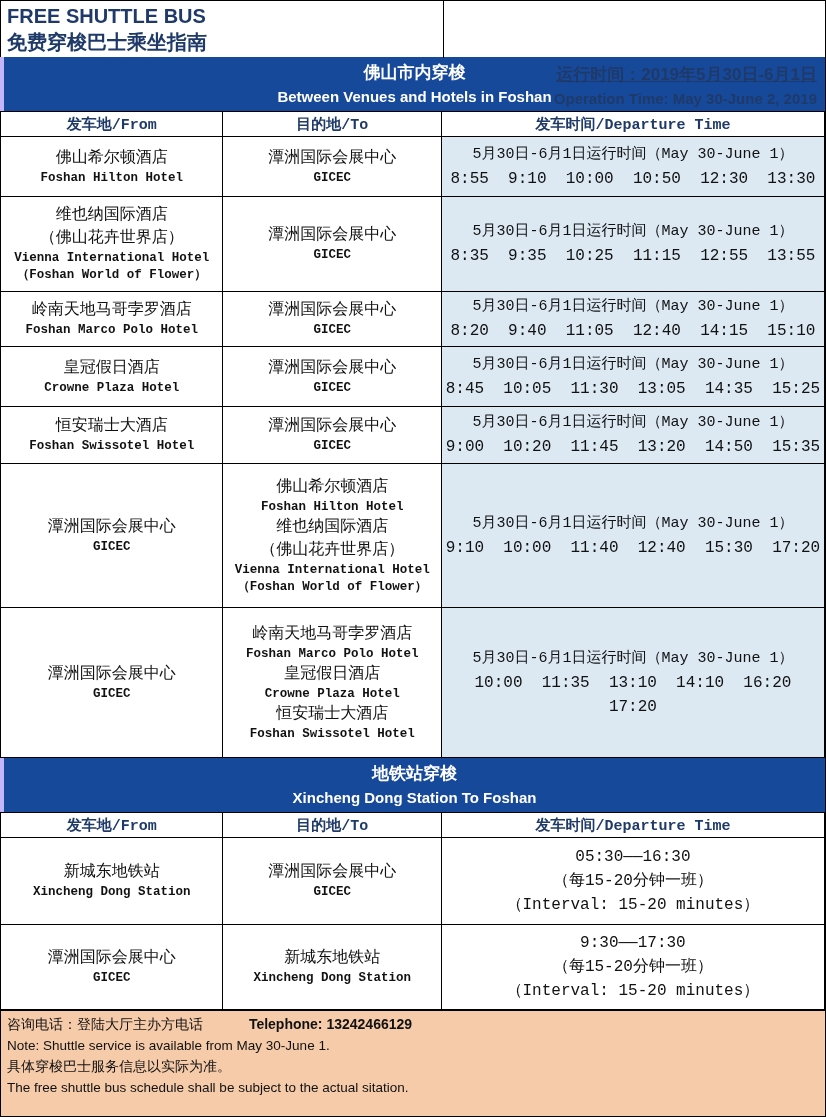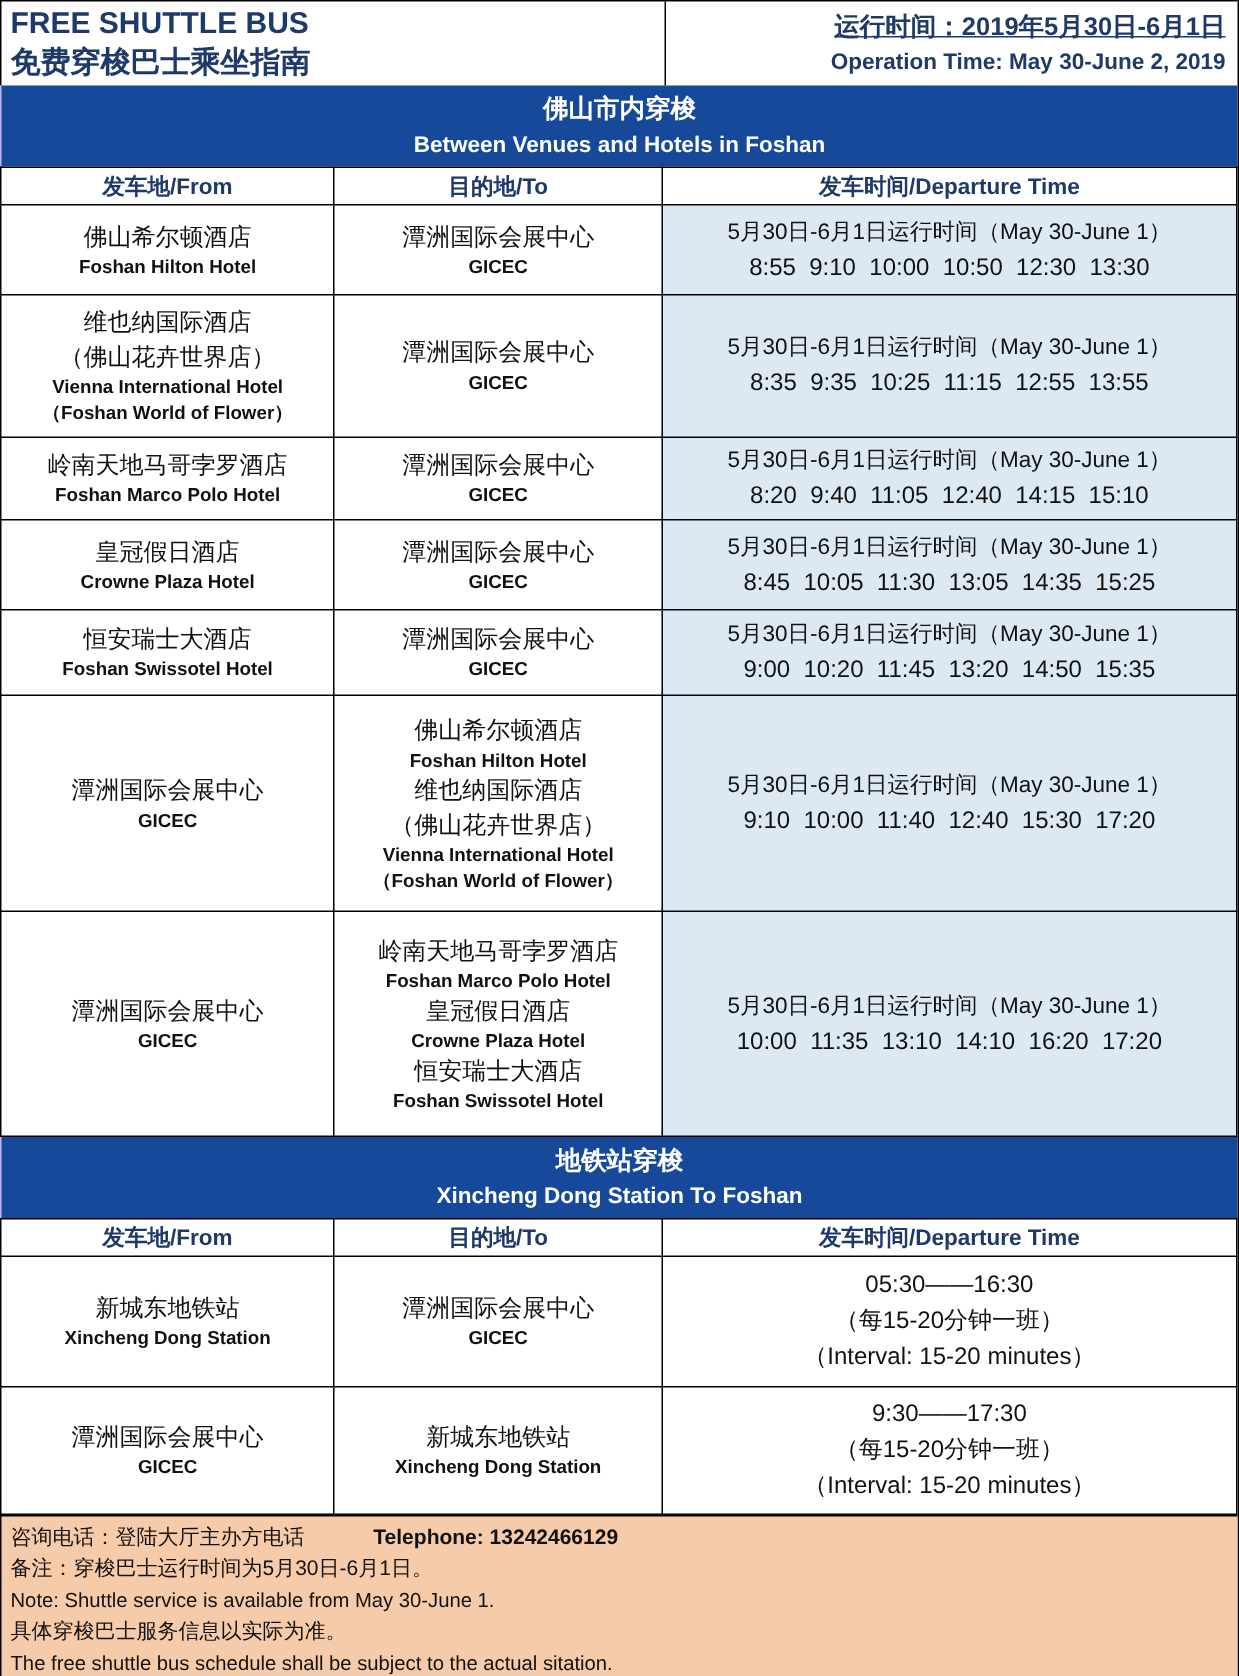--- a/index.html
+++ b/index.html
@@ -20,20 +20,21 @@
     min-height:1117px;
     border-right:1px solid #000;
     background:#fff;
   }
   
   .top-header{
     display:flex;
     border-left:1px solid #000;
     border-top:1px solid #000;
     height:57px;
+    flex-direction:column;
   }
   .top-left{
     width:443px;
     border-right:1px solid #000;
     padding:2px 6px;
   }
   .title-en{
     font-size:20px;font-weight:bold;color:var(--navy);line-height:26px;
   }
   .title-zh{
@@ -44,30 +45,31 @@
     text-align:right;
     padding:4px 8px 2px 2px;
   }
   .op-zh{font-size:17px;font-weight:bold;color:var(--navy);line-height:26px;text-decoration:underline;}
   .op-en{font-size:15px;font-weight:bold;color:var(--navy);line-height:22px;}
   
   .banner{
     background:var(--banner-blue);
     color:#ffffff;
     text-align:center;
-    border-left:1px solid #c4b5fd;
+    border-left:4px solid #c4b5fd;
     padding:3px 0 4px 0;
   }
   .banner .b-zh{font-size:17px;font-weight:bold;line-height:26px;}
   .banner .b-en{font-size:15px;font-weight:bold;line-height:21px;}
   
   table{
     width:100%;
     border-collapse:collapse;
     table-layout:fixed;
+    font-family:Liberation Mono, monospace;
   }
   th,td{
     border:1px solid #000;
     text-align:center;
     vertical-align:middle;
     padding:3px 2px;
   }
   col.c-from{width:27%;}
   col.c-to{width:26.5%;}
   col.c-time{width:46.5%;}
@@ -303,19 +305,18 @@
           </td>
         </tr>
       </tbody>
   </table>
 
   <div class="footer">
     <div class="f-line">
       <span>咨询电话：登陆大厅主办方电话</span>
       <span class="tel f-en">Telephone: 13242466129</span>
     </div>
-    <div class="f-line">备注：穿梭巴士运行时间为5月30日-6月1日。</div>
     <div class="f-line f-en">Note: Shuttle service is available from May 30-June 1.</div>
     <div class="f-line">具体穿梭巴士服务信息以实际为准。</div>
     <div class="f-line f-en">The free shuttle bus schedule shall be subject to the actual sitation.</div>
   </div>
 
 </div>
 
 </body></html>

